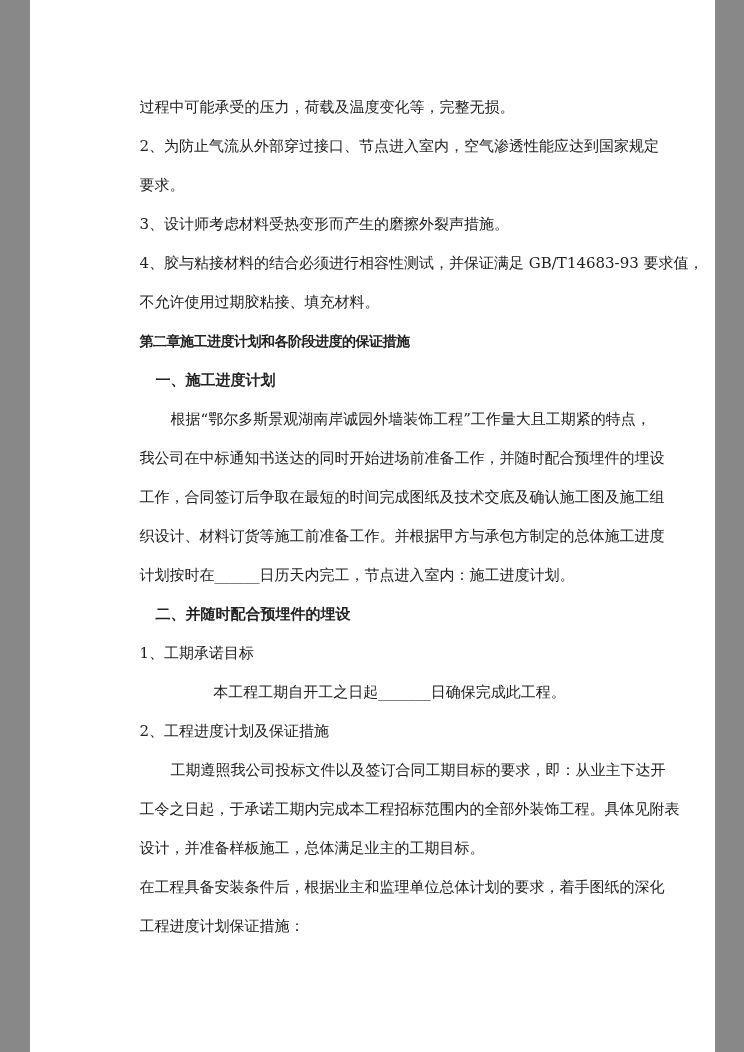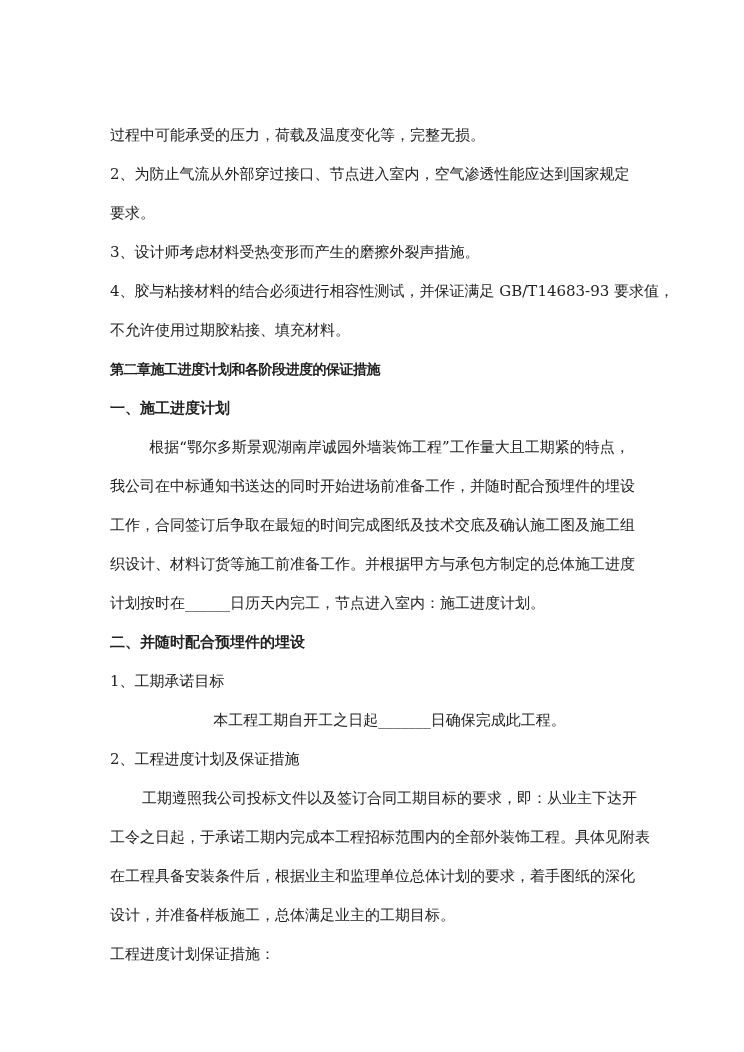--- a/index.html
+++ b/index.html
@@ -2,26 +2,26 @@
 <html lang="zh"><head>
 <meta charset="utf-8">
 <style>
   html, body {
     margin: 0;
     padding: 0;
     background: #888;
   }
   .page {
     position: relative;
-    width: 744px;
+    width: 685px;
     height: 1052px;
     margin: 0 auto;
     background: #ffffff;
     box-sizing: border-box;
-    padding: 116px 106px 0 110px;
+    padding: 88px 106px 0 110px;
     font-family: "DejaVu Serif", "Liberation Serif", serif;
     color: #222222;
     overflow: hidden;
   }
   .line {
     display: block;
     font-size: 15px;
     line-height: 39px;
     height: 39px;
     white-space: nowrap;
@@ -35,20 +35,21 @@
     text-align: center;
   }
   .h1 {
     font-size: 14px;
     font-weight: bold;
     letter-spacing: -0.5px;
   }
   .h2 {
     font-size: 15px;
     font-weight: bold;
+    margin-left: 16px;
   }
 </style>
 </head>
 <body>
 
 <div class="page">
   <div class="line">过程中可能承受的压力，荷载及温度变化等，完整无损。</div>
   <div class="line">2、为防止气流从外部穿过接口、节点进入室内，空气渗透性能应达到国家规定</div>
   <div class="line">要求。</div>
   <div class="line">3、设计师考虑材料受热变形而产生的磨擦外裂声措施。</div>
@@ -60,16 +61,16 @@
   <div class="line">我公司在中标通知书送达的同时开始进场前准备工作，并随时配合预埋件的埋设</div>
   <div class="line">工作，合同签订后争取在最短的时间完成图纸及技术交底及确认施工图及施工组</div>
   <div class="line">织设计、材料订货等施工前准备工作。并根据甲方与承包方制定的总体施工进度</div>
   <div class="line">计划按时在______日历天内完工，节点进入室内：施工进度计划。</div>
   <h2 class="line h2">二、并随时配合预埋件的埋设</h2>
   <div class="line">1、工期承诺目标</div>
   <div class="line indent">本工程工期自开工之日起_______日确保完成此工程。</div>
   <div class="line">2、工程进度计划及保证措施</div>
   <div class="line indent">工期遵照我公司投标文件以及签订合同工期目标的要求，即：从业主下达开</div>
   <div class="line">工令之日起，于承诺工期内完成本工程招标范围内的全部外装饰工程。具体见附表</div>
+  <div class="line">设计，并准备样板施工，总体满足业主的工期目标。</div>
   <div class="line">在工程具备安装条件后，根据业主和监理单位总体计划的要求，着手图纸的深化</div>
-  <div class="line">设计，并准备样板施工，总体满足业主的工期目标。</div>
   <div class="line">工程进度计划保证措施：</div>
 </div>
 
 </body></html>

